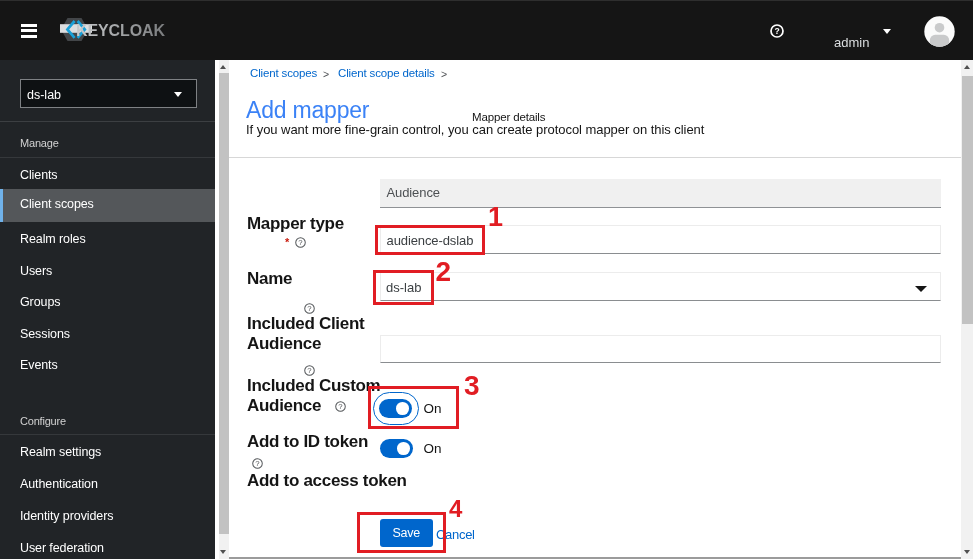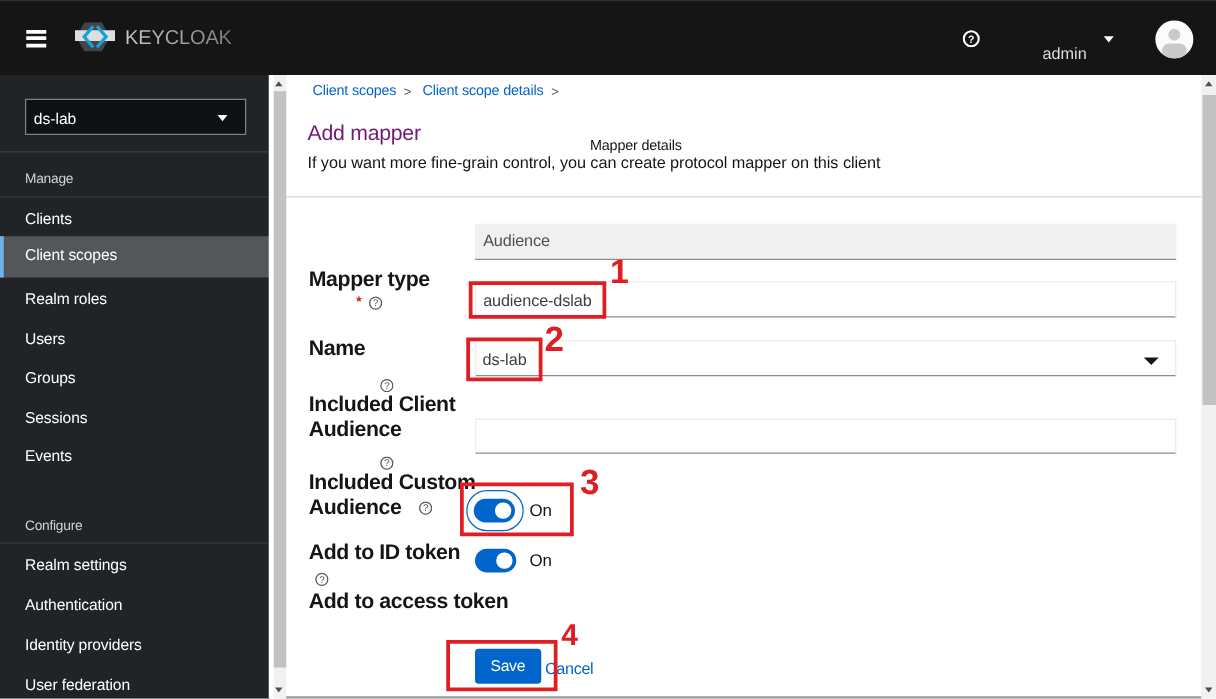--- a/index.html
+++ b/index.html
@@ -38,21 +38,21 @@
   <div class="hbar" style="top:22.5px;"></div>
   <div class="hbar" style="top:28.2px;"></div>
   <div class="hbar" style="top:33.9px;"></div>
 
   <svg class="abs" style="left:58px;top:15px;" width="36" height="28" viewBox="0 0 36 28">
     <polygon points="3,13.5 9.5,2 23.5,2 30,13.5 23.5,25 9.5,25" fill="#434649"></polygon>
     <rect x="2" y="8.2" width="32" height="8.6" fill="#dcdee0"></rect>
     <polyline points="16.6,5 9.4,13.4 16.6,21.8" fill="none" stroke="#1aa0d8" stroke-width="2.7"></polyline>
     <polyline points="19.6,5 26.8,13.4 19.6,21.8" fill="none" stroke="#1aa0d8" stroke-width="2.7"></polyline>
   </svg>
-  <div class="abs" style="left:100px;top:21px;font-size:16px;font-weight:normal;letter-spacing:-0.1px;background:linear-gradient(90deg,#c9cbcd,#7a7c7e);-webkit-background-clip:text;background-clip:text;color:transparent;">KEYCLOAK</div>
+  <div class="abs" style="left:76px;top:21px;font-size:16px;font-weight:bold;letter-spacing:-0.1px;background:linear-gradient(90deg,#c9cbcd,#7a7c7e);-webkit-background-clip:text;background-clip:text;color:transparent;">KEYCLOAK</div>
 
   <svg class="abs" style="left:770px;top:23px;" width="14" height="14" viewBox="0 0 14 14">
     <circle cx="7" cy="7" r="6" fill="none" stroke="#fff" stroke-width="1.7"></circle>
     <text x="7" y="10.2" font-size="8.5" font-weight="bold" text-anchor="middle" fill="#fff" font-family="Liberation Sans">?</text>
   </svg>
   <div class="abs" style="left:834px;top:22.5px;font-size:13px;color:#dcdfe1;margin-top:11px;">admin</div>
   <div class="abs" style="left:883px;top:27.5px;width:0;height:0;border-left:4.5px solid transparent;border-right:4.5px solid transparent;border-top:5.5px solid #fff;"></div>
 
   <svg class="abs" style="left:924px;top:15px;" width="31" height="31" viewBox="0 0 31 31">
     <defs>
@@ -102,21 +102,21 @@
 <div class="tri-up" style="left:963.5px;top:64.5px;"></div>
 <div class="sbthumb" style="left:961.5px;top:76px;height:248px;width:11px;"></div>
 <div class="tri-dn" style="left:963.5px;top:550px;"></div>
 
 <div class="abs bc bclink" style="left:250px;top:67px;">Client scopes</div>
 <div class="abs" style="left:323px;top:68px;font-size:10.5px;color:#4f5255;">&gt;</div>
 <div class="abs bc bclink" style="left:338px;top:67px;">Client scope details</div>
 <div class="abs" style="left:441px;top:68px;font-size:10.5px;color:#4f5255;">&gt;</div>
 <div class="abs bc" style="left:472px;top:67px;color:#151515;margin-top:44px;">Mapper details</div>
 
-<div class="abs" style="left:246px;top:97px;font-size:17px;color:#701a75;letter-spacing:-0.2px;">Add mapper</div>
+<div class="abs" style="left:246px;top:97px;font-size:23px;color:#3b82f6;letter-spacing:-0.2px;">Add mapper</div>
 <div class="abs" style="left:246px;top:121.5px;font-size:13px;color:#151515;letter-spacing:-0.05px;">If you want more fine-grain control, you can create protocol mapper on this client</div>
 <div class="abs" style="left:228.5px;top:156.5px;width:732.5px;height:1px;background:#d7d7d7;"></div>
 
 <div class="label" style="top:181px;">Mapper type</div>
 <div class="input" style="top:179px;background:#f0f0f0;border:none;border-bottom:1.5px solid #8f9295;">
   <div class="itxt" style="left:6.5px;top:5.5px;color:#4d5053;font-size:13px;">Audience</div>
 </div>
 
 <div class="label" style="top:236px;">Name</div>
 <div class="abs" style="left:285px;top:235.5px;color:#c9190b;font-size:11px;font-weight:bold;">*</div>

